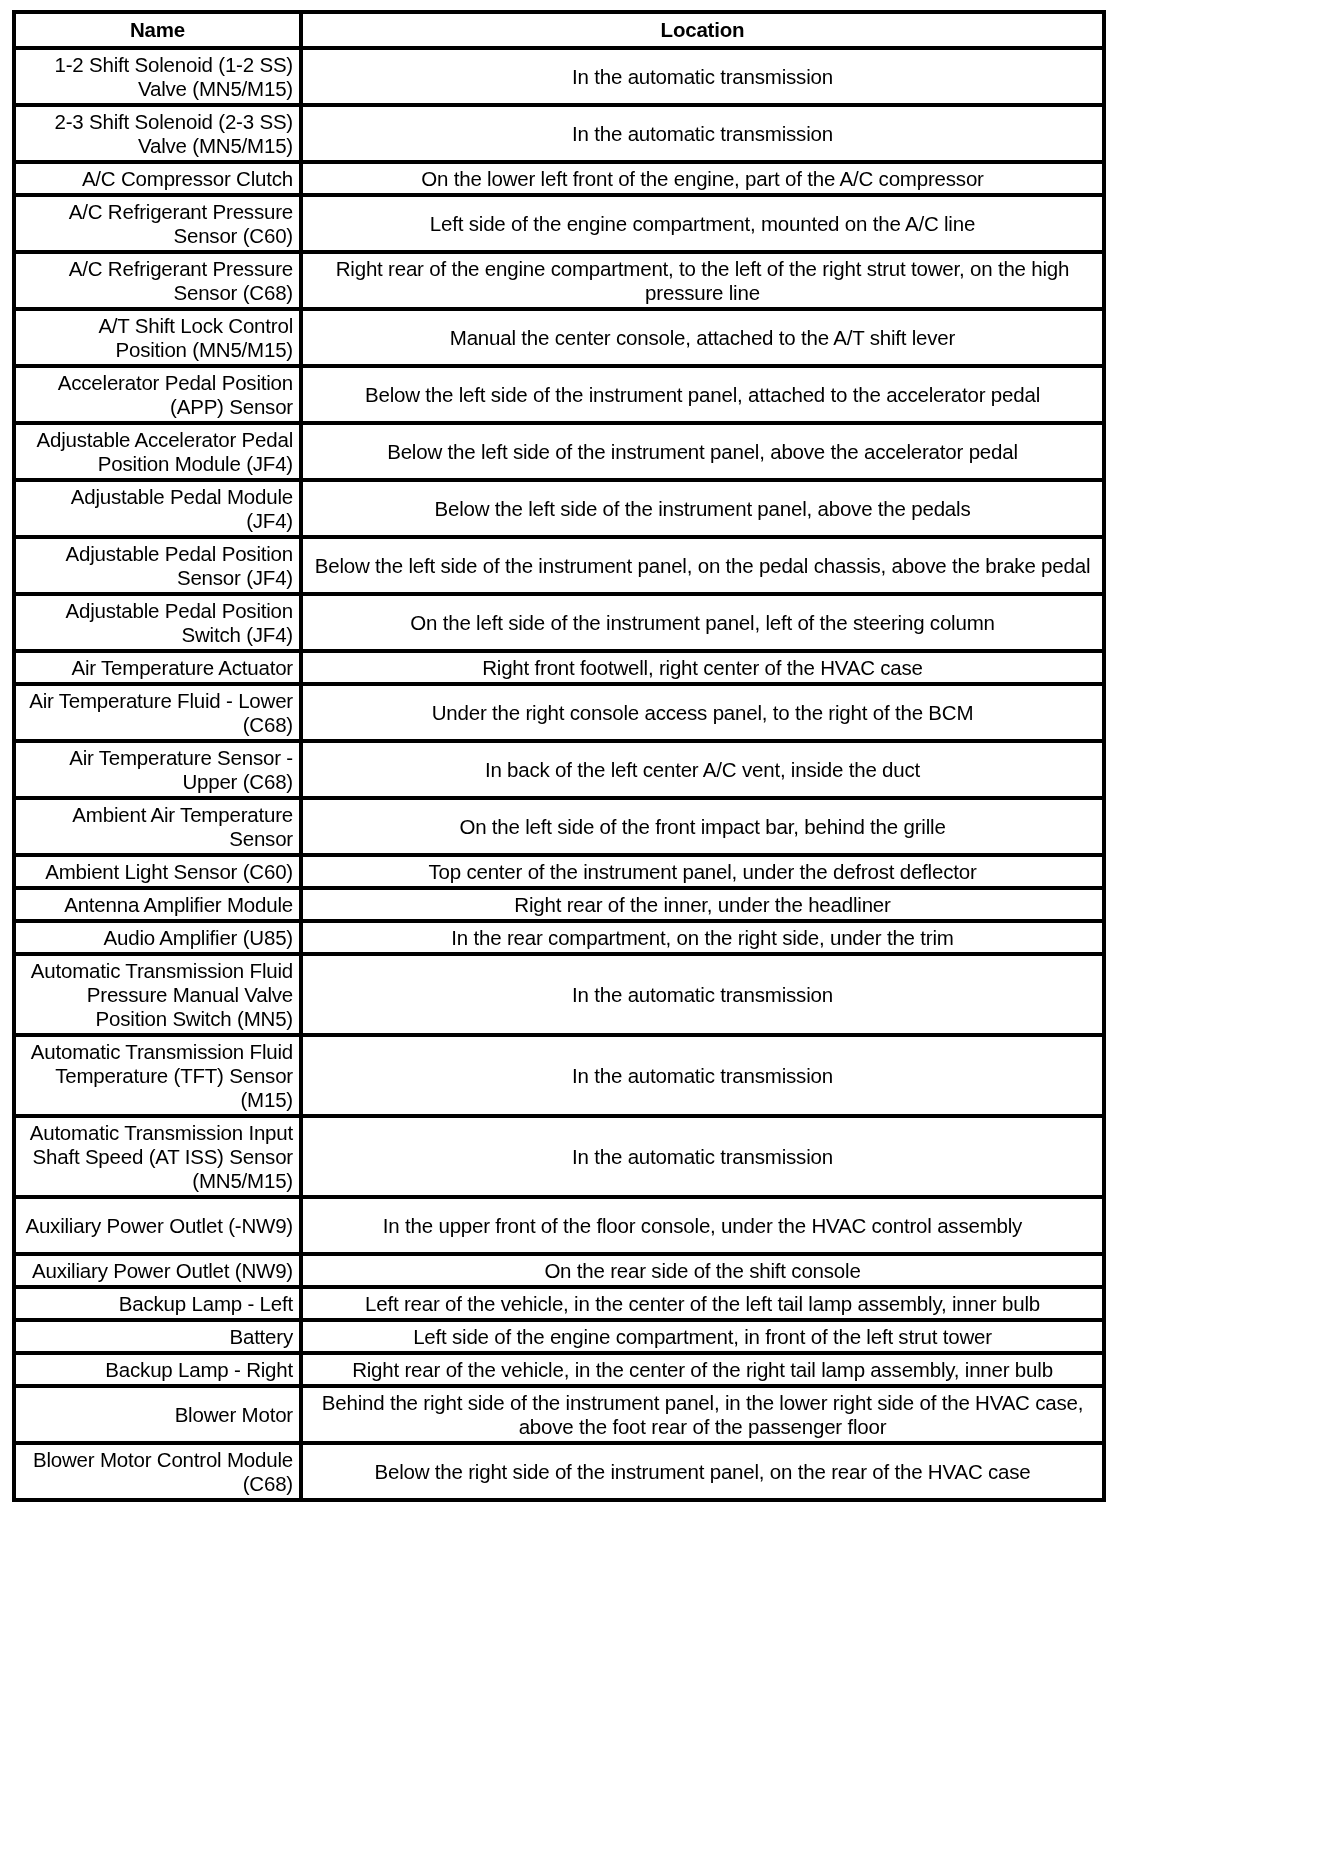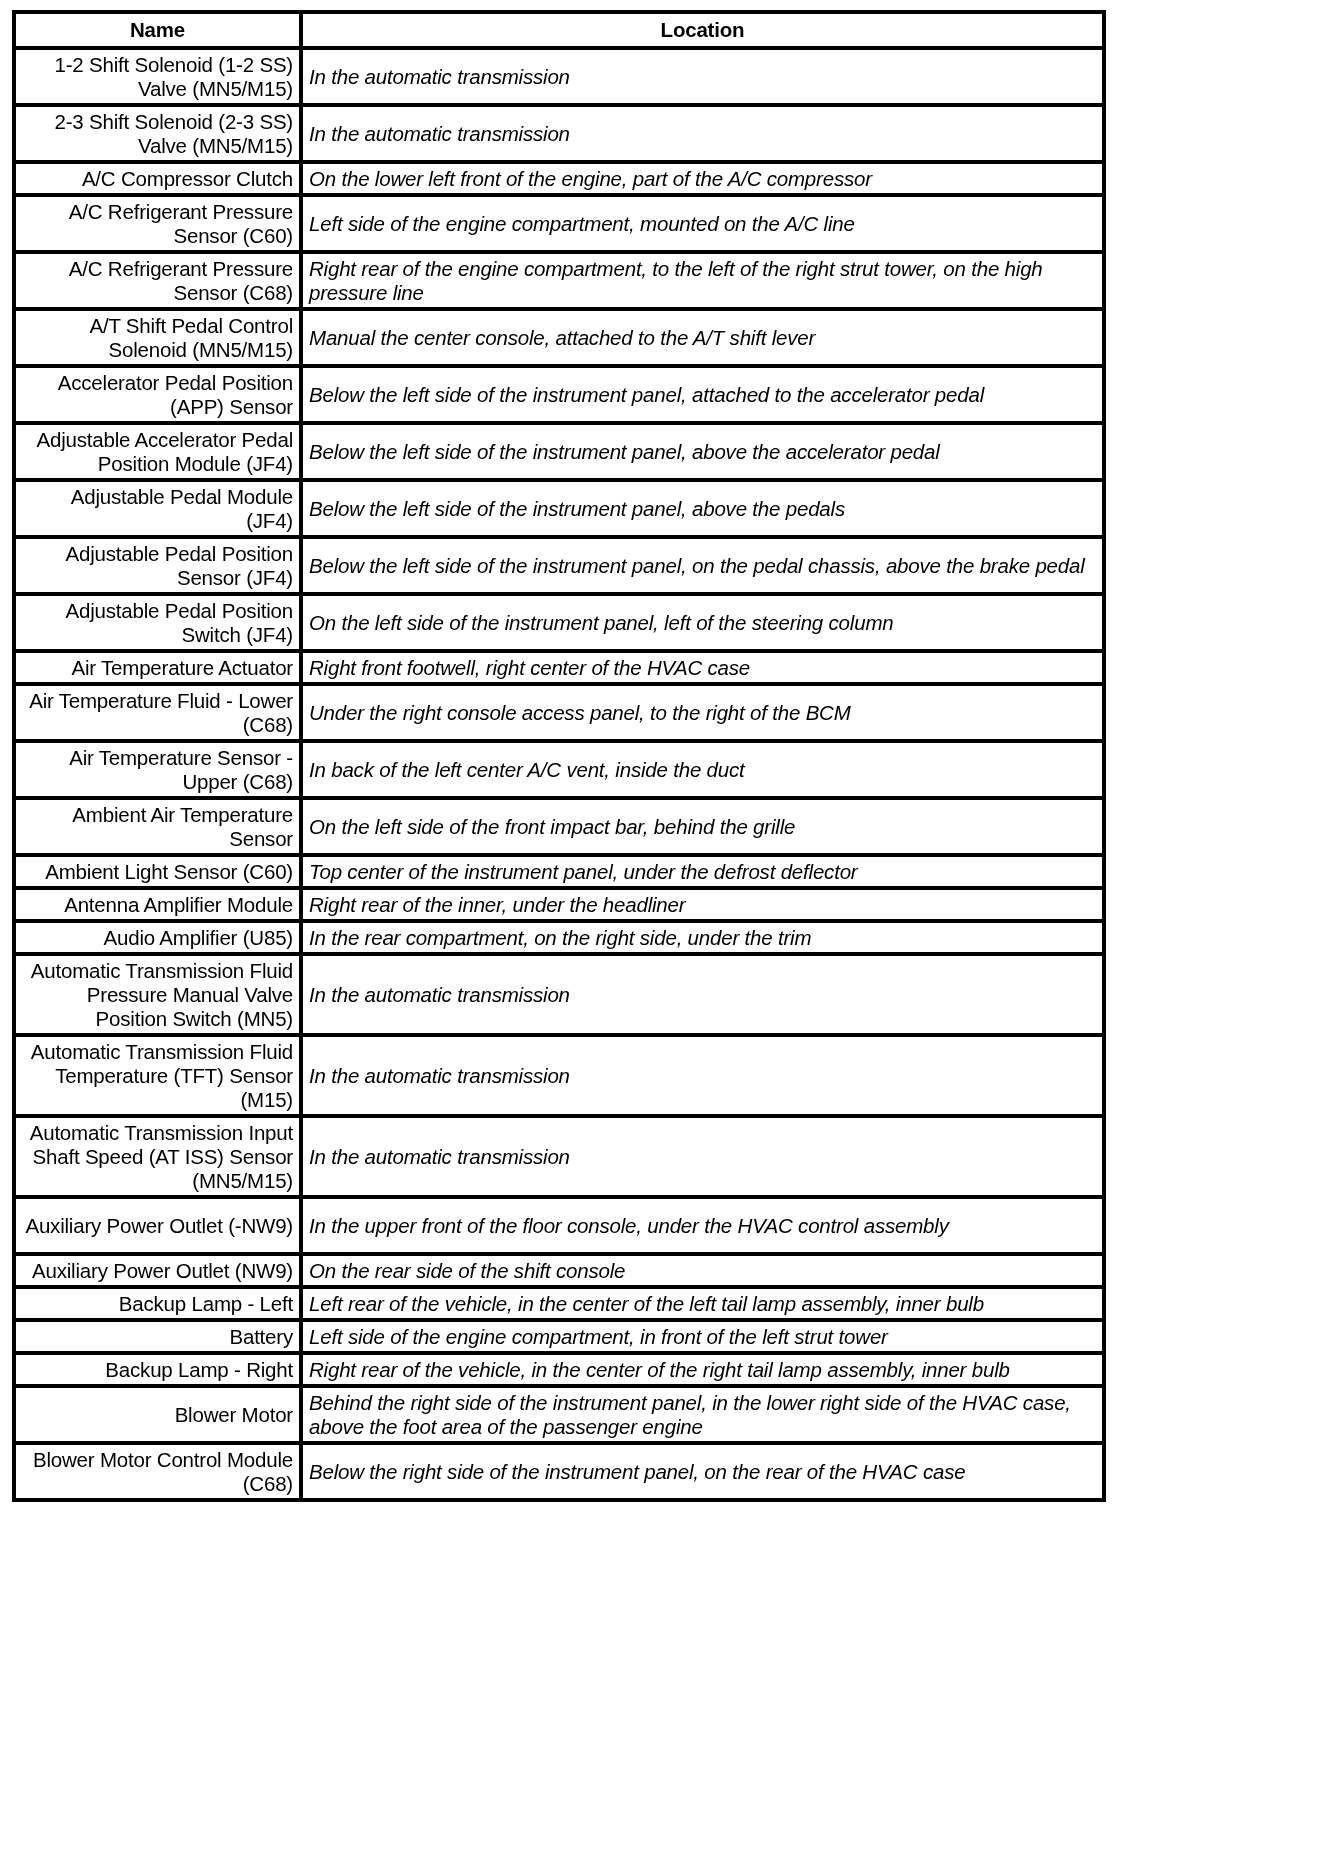--- a/index.html
+++ b/index.html
@@ -17,21 +17,21 @@
   table.loc th, table.loc td {
     border: 4px solid #000;
     padding: 1px 6px 1px 6px;
     line-height: 24px;
     vertical-align: middle;
   }
   table.loc th { font-weight: bold; text-align: center; height: 30px; }
   col.c1 { width: 287px; }
   col.c2 { width: 803px; }
   td.name { text-align: right; padding: 2px 2px; }
-  td.loctext { text-align: left; padding-left: 5px; font-style: italic; }
+  td.loctext { text-align: center; padding-left: 5px; }
   tr.r1 td { height: 27px; }
   tr.r2 td { height: 51px; }
   tr.r3 td { height: 75px; }
 </style>
 </head>
 <body>
 
 <div class="wrap">
   <table class="loc">
     <colgroup>
@@ -59,21 +59,21 @@
         </tr>
         <tr class="r2">
           <td class="name">A/C Refrigerant Pressure Sensor (C60)</td>
           <td class="loctext">Left side of the engine compartment, mounted on the A/C line</td>
         </tr>
         <tr class="r2">
           <td class="name">A/C Refrigerant Pressure Sensor (C68)</td>
           <td class="loctext">Right rear of the engine compartment, to the left of the right strut tower, on the high pressure line</td>
         </tr>
         <tr class="r2">
-          <td class="name">A/T Shift Pedal Control Solenoid (MN5/M15)</td>
+          <td class="name">A/T Shift Lock Control Position (MN5/M15)</td>
           <td class="loctext">Manual the center console, attached to the A/T shift lever</td>
         </tr>
         <tr class="r2">
           <td class="name">Accelerator Pedal Position (APP) Sensor</td>
           <td class="loctext">Below the left side of the instrument panel, attached to the accelerator pedal</td>
         </tr>
         <tr class="r2">
           <td class="name">Adjustable Accelerator Pedal Position Module (JF4)</td>
           <td class="loctext">Below the left side of the instrument panel, above the accelerator pedal</td>
         </tr>
@@ -144,21 +144,21 @@
         <tr class="r1">
           <td class="name">Battery</td>
           <td class="loctext">Left side of the engine compartment, in front of the left strut tower</td>
         </tr>
         <tr class="r1">
           <td class="name">Backup Lamp - Right</td>
           <td class="loctext">Right rear of the vehicle, in the center of the right tail lamp assembly, inner bulb</td>
         </tr>
         <tr class="r2">
           <td class="name">Blower Motor</td>
-          <td class="loctext">Behind the right side of the instrument panel, in the lower right side of the HVAC case, above the foot area of the passenger engine</td>
+          <td class="loctext">Behind the right side of the instrument panel, in the lower right side of the HVAC case, above the foot rear of the passenger floor</td>
         </tr>
         <tr class="r2">
           <td class="name">Blower Motor Control Module (C68)</td>
           <td class="loctext">Below the right side of the instrument panel, on the rear of the HVAC case</td>
         </tr>
       </tbody>
   </table>
 </div>
 
 </body></html>

